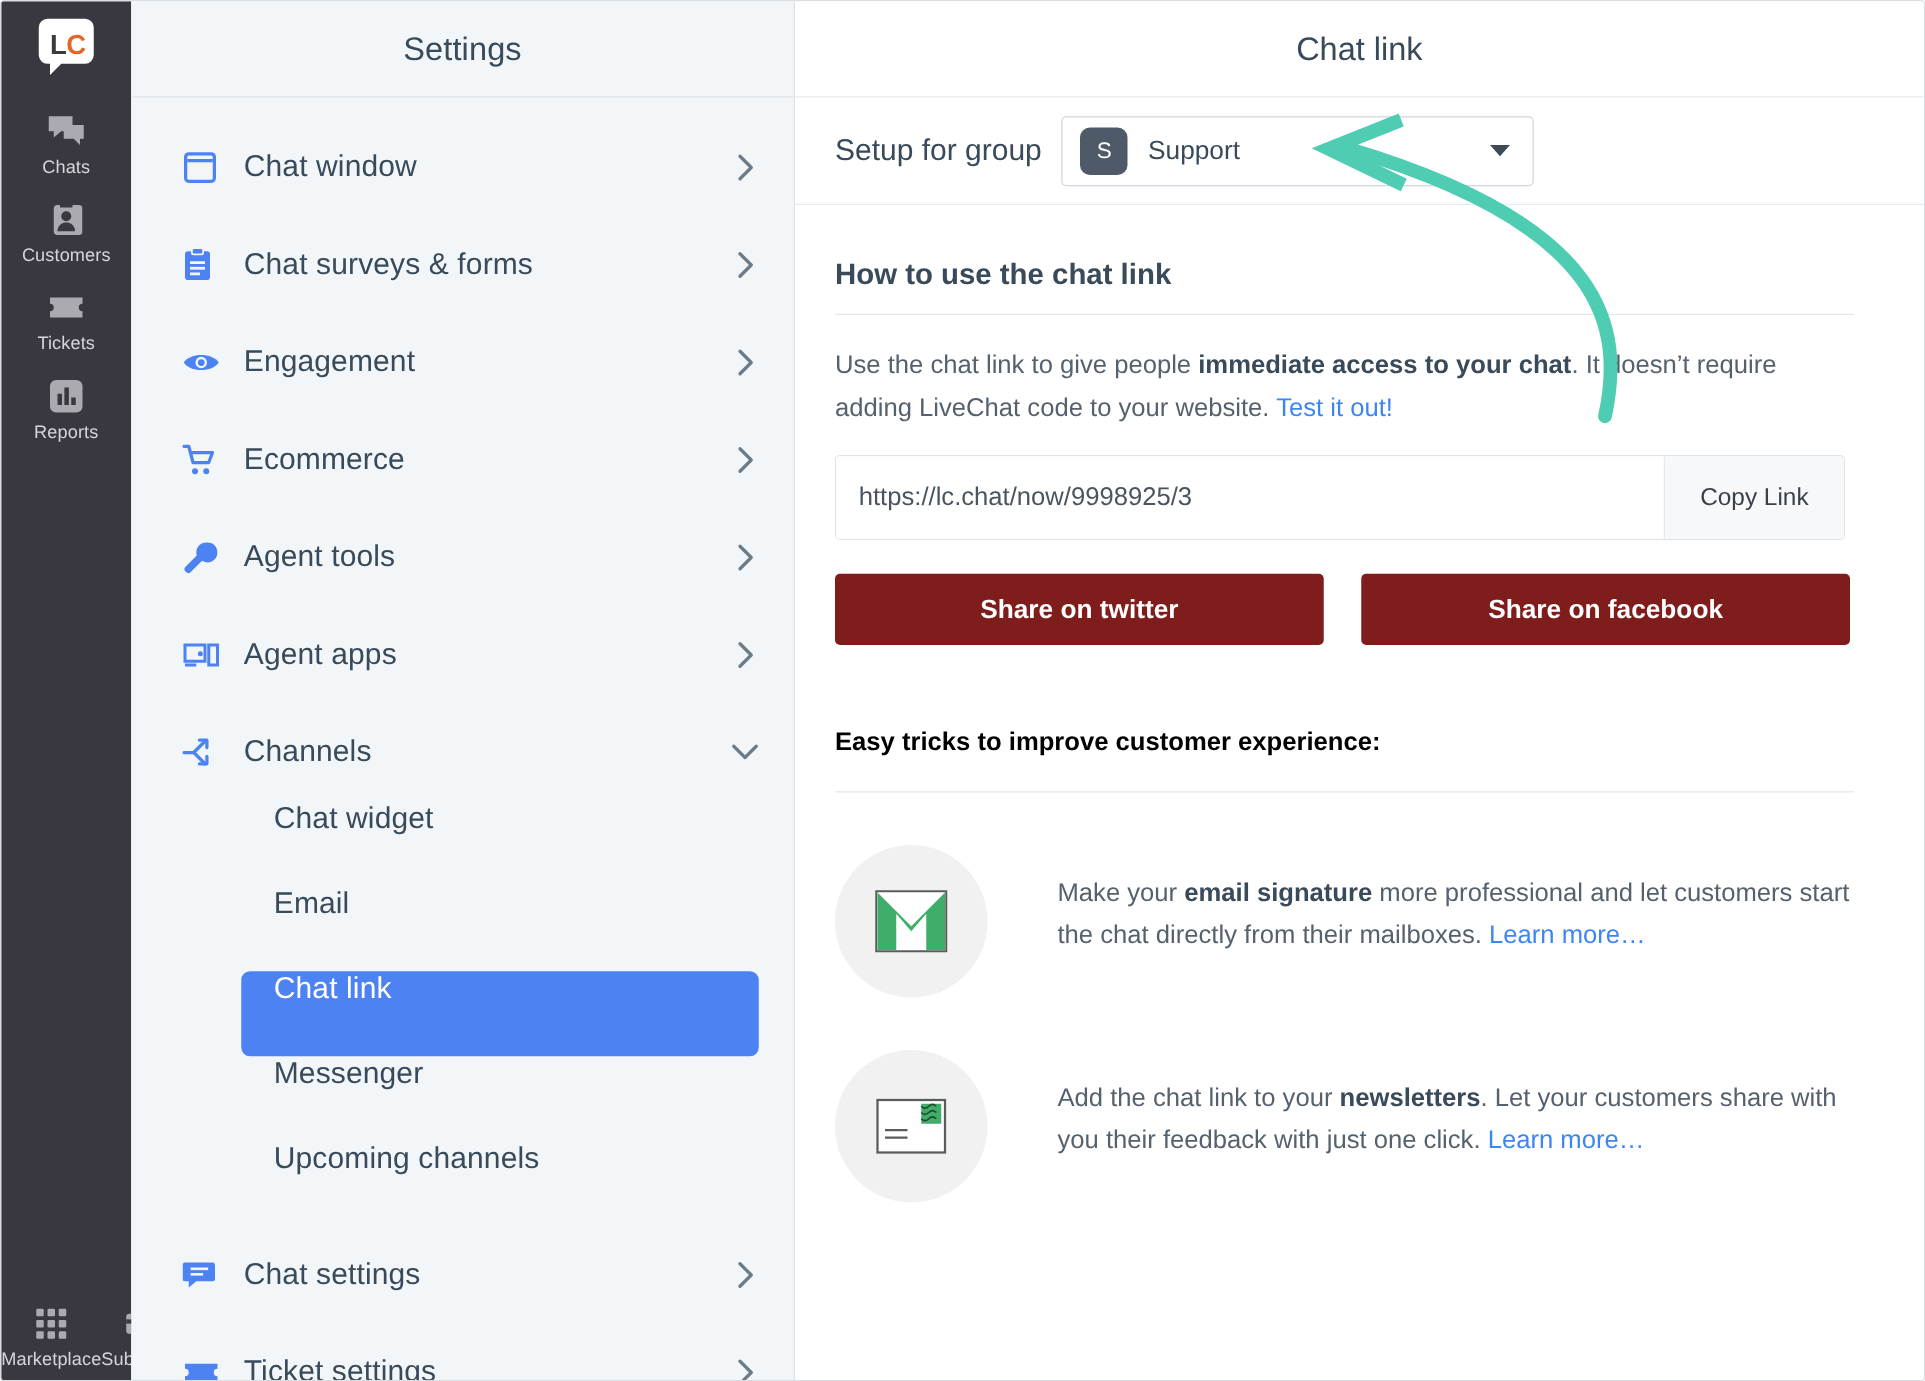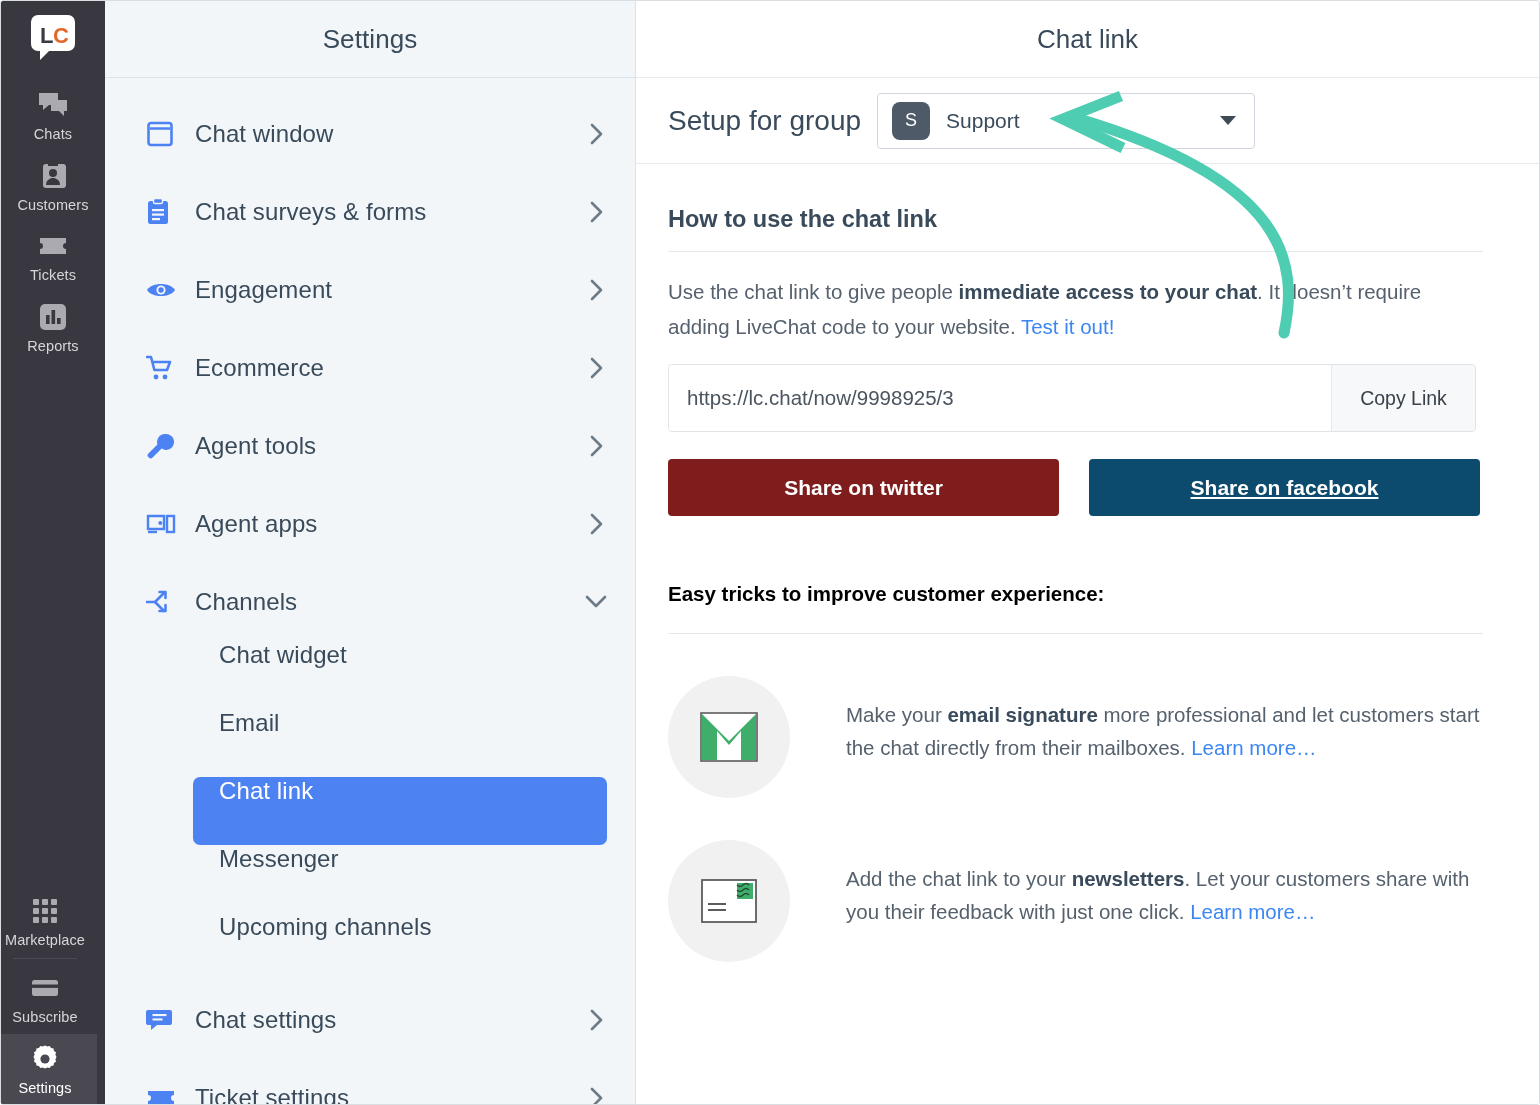--- a/index.html
+++ b/index.html
@@ -53,21 +53,21 @@
   }
   .rail-item .rlabel {
     color: #d6d6da;
     font-size: 14.5px;
     line-height: 1;
     letter-spacing: .1px;
   }
   .rail-bottom {
     position: absolute;
     bottom: 0; left: 0; right: 16px;
-    display: flex; flex-direction: column; align-items: center;
+    display: flex; flex-direction: row; align-items: center;
   }
   .rail-sep {
     width: 64px; height: 1px;
     background: #4c4b53;
     margin: 2px 0 4px 0;
   }
   .rail-item.active {
     background: #4a4951;
   }
   .rail-item.active .rlabel { color: #ffffff; }
@@ -167,21 +167,21 @@
   .group-bar {
     height: 86px;
     flex: 0 0 86px;
     display: flex;
     align-items: center;
     padding-left: 32px;
     border-bottom: 1px solid #e6eaee;
     box-sizing: border-box;
   }
   .group-label {
-    font-size: 28px;
+    font-size: 24px;
     color: #394A5A;
     margin-right: 16px;
   }
   .group-select {
     width: 378px;
     height: 56px;
     border: 1px solid #cfd6dd;
     border-radius: 4px;
     background: #ffffff;
     display: flex;
@@ -625,21 +625,21 @@
 
       <div class="para"><span>Use the chat link to give people </span><b>immediate access to your chat</b><span>. It doesn’t require adding LiveChat code to your website. </span><a class="link">Test it out!</a></div>
 
       <div class="url-row">
         <input class="url-input" type="text" value="https://lc.chat/now/9998925/3" style="">
         <div class="copy-btn">Copy Link</div>
       </div>
 
       <div class="share-row">
         <button class="share-btn" style="background:#7f1d1d;">Share on twitter</button>
-        <button class="share-btn" style="background:#0c4a6e;text-decoration:underline;">Share on facebook</button>
+        <button class="share-btn" style="background:#7f1d1d;">Share on facebook</button>
       </div>
 
       <div class="tricks-title">Easy tricks to improve customer experience:</div>
       <div class="tricks-rule"></div>
 
       <div class="trick">
         <div class="trick-ico">
           <svg width="64" height="56" viewBox="0 0 64 56">
             <rect x="4" y="4" width="56" height="48" fill="#ffffff" stroke="#5c5c5c" stroke-width="1.6"></rect>
             <path d="M5 5 L5 51 L20 51 L20 22 L32 36 L44 22 L44 51 L59 51 L59 5 L32 32 Z" fill="#3FAE6A"></path>

